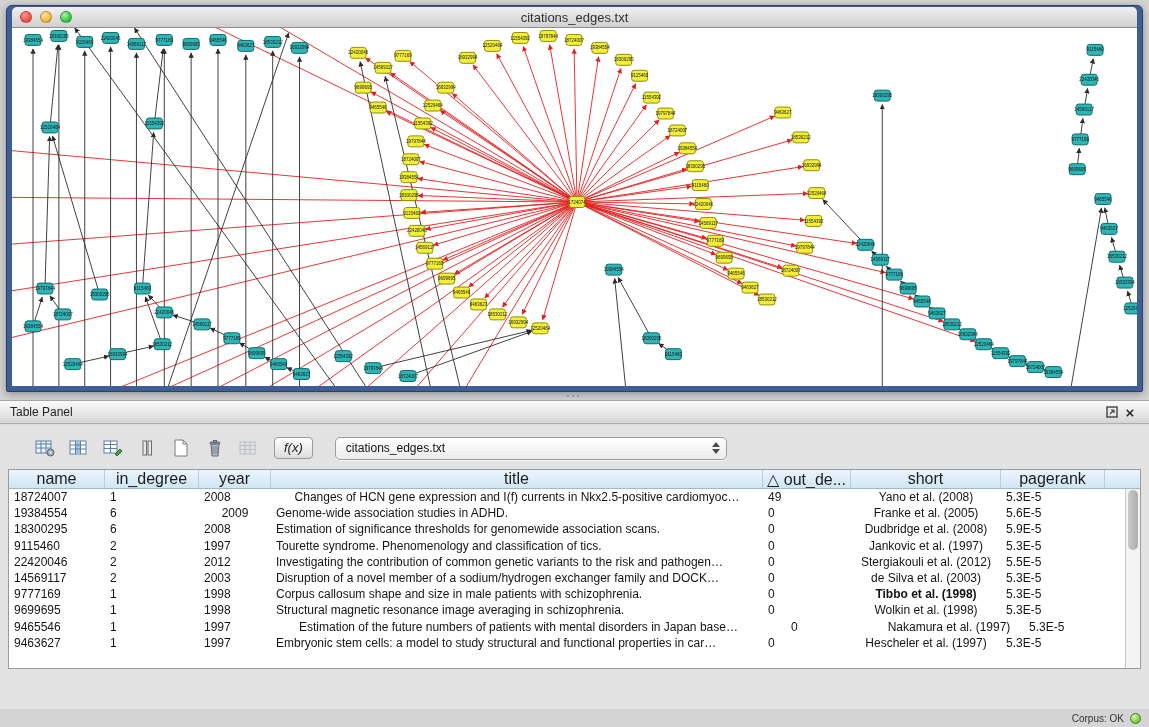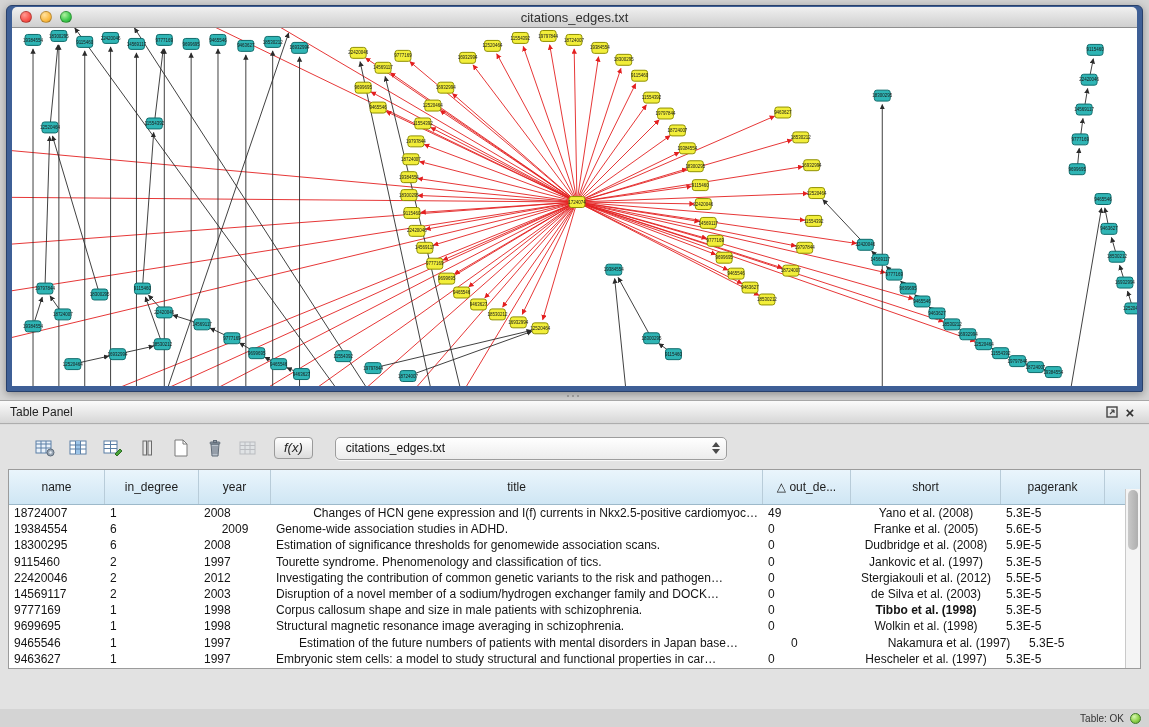--- a/index.html
+++ b/index.html
@@ -76,22 +76,22 @@
   .dropdown .dd-label { flex:1; overflow:hidden; white-space:nowrap; }
   .dd-arrows { display:flex; flex-direction:column; gap:2px; padding-right:2px; }
   .dd-arrows b { width:0; height:0; border-left:4px solid transparent; border-right:4px solid transparent; display:block; }
   .dd-arrows b.up   { border-bottom:5px solid #4a4a4a; }
   .dd-arrows b.down { border-top:5px solid #4a4a4a; }
 
   .table-wrap {
     position:absolute; left:8px; right:8px; top:44px; height:200px;
     background:#ffffff; border:1px solid #9b9b9b;
   }
-  .thead { display:flex; height:35px; background:linear-gradient(#eaf5fc,#cfe6f4);
-    border-bottom:1px solid #9db9ca; font-size:12px; color:#1c1c1c; }
+  .thead { display:flex; height:19px; background:linear-gradient(#eaf5fc,#cfe6f4);
+    border-bottom:1px solid #9db9ca; font-size:16px; color:#1c1c1c; }
   .thead .th { display:flex; align-items:center; justify-content:center;
     border-right:1px solid #b8ccd9; overflow:hidden; white-space:nowrap; }
   .tbody { font-size:12px; color:#141414; }
   .trow { display:flex; height:16.2px; align-items:center; }
   .tcell { padding:0 5px; overflow:hidden; white-space:nowrap; }
   .vscroll {
     position:absolute; top:19px; right:0; bottom:0; width:15px;
     background:#f4f4f4; border-left:1px solid #c9c9c9;
   }
   .vscroll .thumb { position:absolute; top:1px; left:2px; right:2px; height:60px;
@@ -792,21 +792,21 @@
           <div class="th" style="width: 492px;">title</div>
           <div class="th" style="width: 88px;">△ out_de...</div>
           <div class="th" style="width: 150px;">short</div>
           <div class="th" style="width: 104px;">pagerank</div>
         </div>
       <div class="tbody">
           <div class="trow">
             <div class="tcell" style="width: 96px; text-align: left;">18724007</div>
             <div class="tcell" style="width: 94px; text-align: left;">1</div>
             <div class="tcell" style="width: 72px; text-align: left;">2008</div>
-            <div class="tcell" style="width: 492px; text-align: right;">Changes of HCN gene expression and I(f) currents in Nkx2.5-positive cardiomyoc…</div>
+            <div class="tcell" style="width: 492px; text-align: center;">Changes of HCN gene expression and I(f) currents in Nkx2.5-positive cardiomyoc…</div>
             <div class="tcell" style="width: 88px; text-align: left;">49</div>
             <div class="tcell" style="width: 150px; text-align: center;">Yano et al. (2008)</div>
             <div class="tcell" style="width: 104px; text-align: left;">5.3E-5</div>
           </div>
           <div class="trow">
             <div class="tcell" style="width: 96px; text-align: left;">19384554</div>
             <div class="tcell" style="width: 94px; text-align: left;">6</div>
             <div class="tcell" style="width: 72px; text-align: center;">2009</div>
             <div class="tcell" style="width: 492px; text-align: left;">Genome-wide association studies in ADHD.</div>
             <div class="tcell" style="width: 88px; text-align: left;">0</div>
@@ -888,15 +888,15 @@
         </div>
       <div class="vscroll">
           <div class="thumb"></div>
         </div>
     </div>
 
   </div>
 </div>
 
 <div class="statusbar">
-  <span>Table: OK</span>
+  <span>Corpus: OK</span>
   <span class="mem-dot"></span>
 </div>
 
 </body></html>

